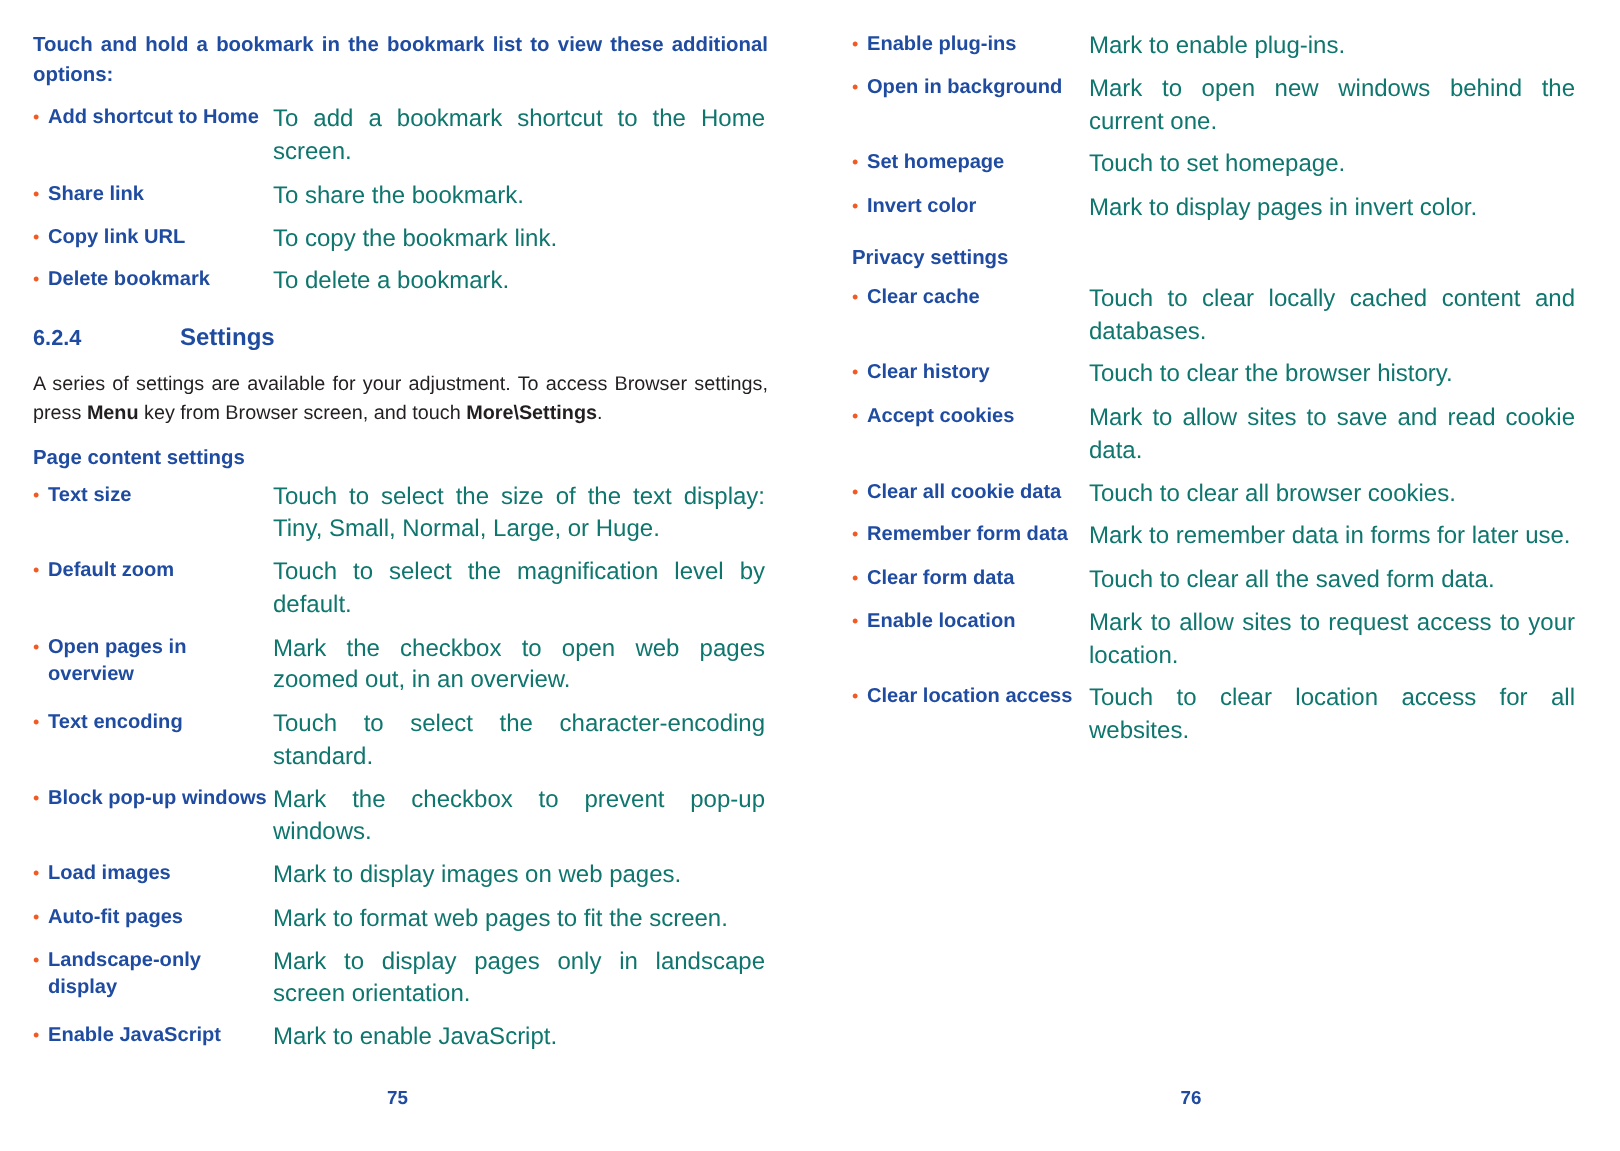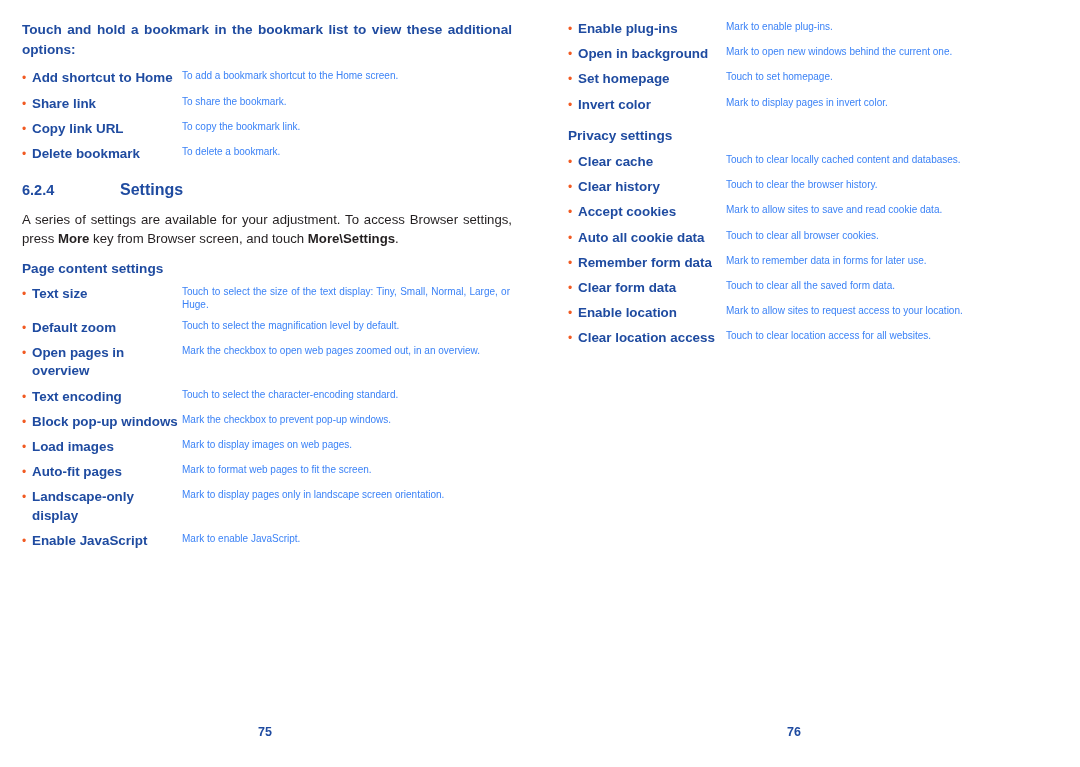--- a/index.html
+++ b/index.html
@@ -64,23 +64,23 @@
     flex: 0 0 10px;
     padding-top: 1px;
   }
   .term {
     color: #1f4ba0;
     font-weight: bold;
     font-size: 13.4px;
     line-height: 1.36;
   }
   .desc {
-    font-size: 10px;
+    font-size: 16px;
     line-height: 1.36;
-    color: #3b82f6;
+    color: #0f766e;
     text-align: justify;
   }
 
   
   .page-left .term { flex: 0 0 150px; width: 150px; }
   .page-left .desc { flex: 1; }
   .page-left .bm .term { flex: 0 0 150px; width: 150px; }
 
   
   .page-right .term { flex: 0 0 148px; width: 148px; }
@@ -156,21 +156,21 @@
       <span class="term">Delete bookmark</span>
       <span class="desc">To delete a bookmark.</span>
     </div>
   </div>
 
   <div class="section-head">
     <span class="section-num">6.2.4</span>
     <span class="section-title">Settings</span>
   </div>
 
-  <p class="para"><span>A series of settings are available for your adjustment. To access Browser settings, press </span><b>More</b><span> key from Browser screen, and touch </span><b>More\Settings</b><span>.</span></p>
+  <p class="para"><span>A series of settings are available for your adjustment. To access Browser settings, press </span><b>Menu</b><span> key from Browser screen, and touch </span><b>More\Settings</b><span>.</span></p>
 
   <div class="subhead">Page content settings</div>
 
   <div class="deflist">
     <div class="defrow">
       <span class="bullet">•</span>
       <span class="term">Text size</span>
       <span class="desc">Touch to select the size of the text display: Tiny, Small, Normal, Large, or Huge.</span>
     </div>
     <div class="defrow">
@@ -256,21 +256,21 @@
       <span class="term">Clear history</span>
       <span class="desc">Touch to clear the browser history.</span>
     </div>
     <div class="defrow">
       <span class="bullet">•</span>
       <span class="term">Accept cookies</span>
       <span class="desc">Mark to allow sites to save and read cookie data.</span>
     </div>
     <div class="defrow">
       <span class="bullet">•</span>
-      <span class="term">Auto all cookie data</span>
+      <span class="term">Clear all cookie data</span>
       <span class="desc">Touch to clear all browser cookies.</span>
     </div>
     <div class="defrow">
       <span class="bullet">•</span>
       <span class="term">Remember form data</span>
       <span class="desc">Mark to remember data in forms for later use.</span>
     </div>
     <div class="defrow">
       <span class="bullet">•</span>
       <span class="term">Clear form data</span>

